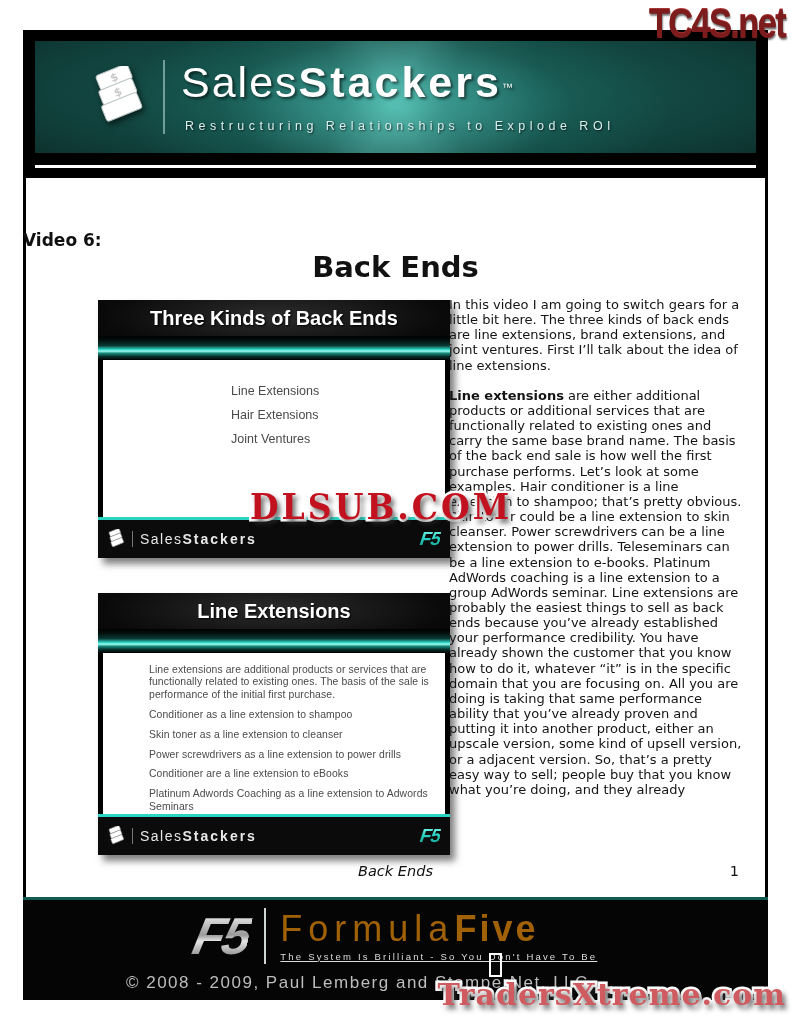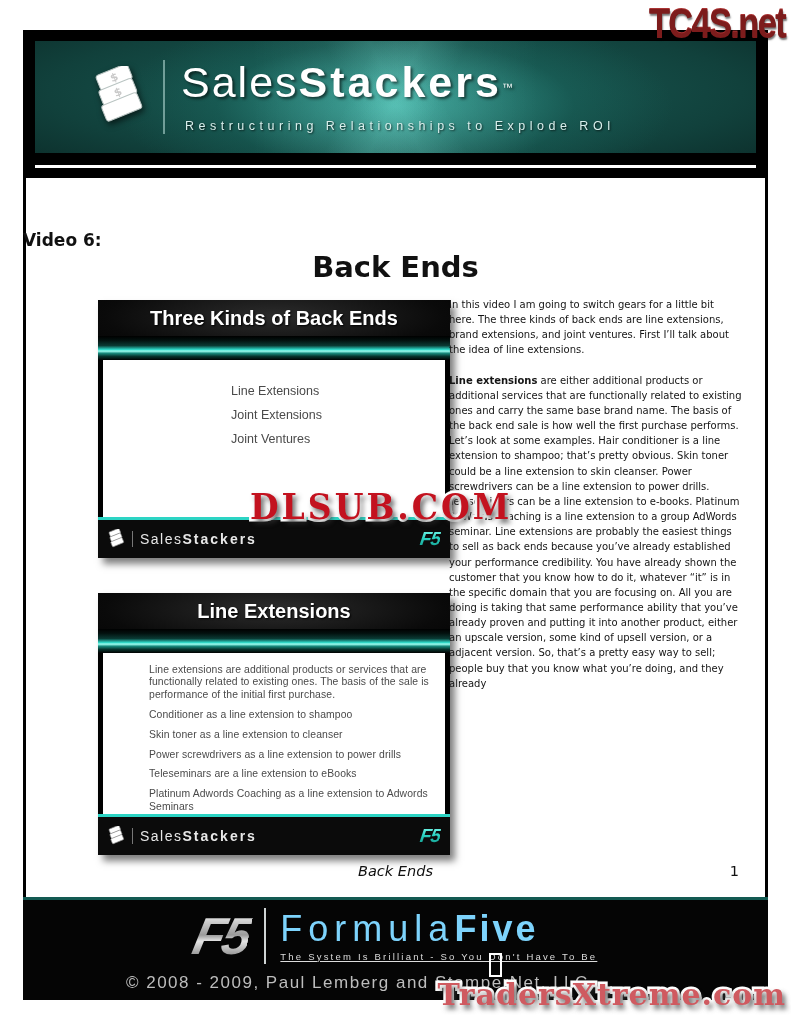--- a/index.html
+++ b/index.html
@@ -80,38 +80,38 @@
   .mini-div { width:1px; height:16px; background:#777; margin:0 7px 0 6px; display:inline-block; }
   .mini-text { font-family:"Liberation Sans", sans-serif; color:#e8e8e8; font-size:14px; letter-spacing:1.5px; }
   .mini-text b { letter-spacing:2px; }
   .f5-teal { font-family:"Liberation Sans", sans-serif; font-style:italic; font-weight:bold; font-size:19px;
     background:linear-gradient(180deg,#8ffff2 0%,#2cd4c4 45%,#0d8d80 100%);
     -webkit-background-clip:text; background-clip:text; color:transparent;
     transform:skewX(-8deg); letter-spacing:-1px; }
 
   
   .bodycol { position:absolute; left:449px; top:297px; width:293px; z-index:3;
-    font-size:10px; line-height:15.15px; color:#141414; }
+    font-size:13px; line-height:15.15px; color:#141414; }
   .bodycol p { margin-bottom:15px; }
 
   
   .doc-footer-title { position:absolute; left:23px; top:863px; width:745px; text-align:center;
     font-style:italic; font-size:14.5px; color:#111; z-index:3; }
   .page-num { position:absolute; right:52px; top:863px; font-size:14.5px; color:#111; z-index:3; }
 
   
   .footer-box { position:absolute; left:23px; top:897px; width:745px; height:103px; background:#050505;
     border-top:3px solid #135a52; z-index:2; }
   .f5-lockup { position:absolute; left:0; right:0; top:8px; display:flex; justify-content:center; align-items:center; }
   .f5-metal { font-family:"Liberation Sans", sans-serif; font-weight:bold; font-style:italic; font-size:52px;
     background:linear-gradient(180deg,#fdfdfd 0%,#9a9a9a 48%,#e6e6e6 60%,#6f6f6f 100%);
     -webkit-background-clip:text; background-clip:text; color:transparent;
     transform:skewX(-12deg); letter-spacing:-3px; line-height:1; }
   .f5-divider { width:2px; height:56px; background:#cfd4d4; margin:0 14px 0 16px; }
-  .ff-line { font-family:"Liberation Sans", sans-serif; color:#7dd3fc; font-size:36px; line-height:1;
+  .ff-line { font-family:"Liberation Sans", sans-serif; color:#a16207; font-size:36px; line-height:1;
     letter-spacing:6px; }
   .ff-line .ff-bold { font-weight:bold; letter-spacing:3px; }
   .ff-tagline { font-family:"Liberation Sans", sans-serif; color:#dcdcdc; font-size:9.5px;
     letter-spacing:2.2px; margin-top:4px;text-decoration:underline; }
   .copyright { position:absolute; left:0; right:70px; bottom:7px; text-align:center;
     font-family:"Liberation Sans", sans-serif; color:#bdbdbd; font-size:17px; letter-spacing:1.5px; }
   .tofu { position:absolute; left:466px; top:53px; width:13px; height:24px;
     border:2px solid #fff; background:transparent; }
 </style>
 </head>
@@ -146,21 +146,21 @@
   <div class="main-box"></div>
 
   <div class="kicker">Video 6:</div>
   <div class="heading">Back Ends</div>
 
   <div class="slide slide1">
     <div class="slide-title">Three Kinds of Back Ends</div>
     <div class="slide-stripe"></div>
     <div class="slide-body slide1-body">
       <div class="s1-item">Line Extensions</div>
-      <div class="s1-item">Joint Extensions</div>
+      <div class="s1-item">Hair Extensions</div>
       <div class="s1-item">Joint Ventures</div>
     </div>
     <div class="slide-line"></div>
     <div class="slide-footer">
       <span class="mini-lockup">
         <svg class="stack-icon-sm" viewBox="0 0 56 62">
           <g transform="rotate(-22 28 31)">
             <rect x="12" y="2" width="34" height="16" rx="3" fill="#ffffff" stroke="#888" stroke-width="2"></rect>
             <rect x="9" y="17" width="36" height="16" rx="3" fill="#ffffff" stroke="#888" stroke-width="2"></rect>
             <rect x="6" y="32" width="38" height="17" rx="3" fill="#ffffff" stroke="#888" stroke-width="2"></rect>
@@ -174,21 +174,21 @@
   </div>
 
   <div class="slide slide2">
     <div class="slide-title">Line Extensions</div>
     <div class="slide-stripe"></div>
     <div class="slide-body slide2-body">
       <div class="s2-item">Line extensions are additional products or services that are functionally related to existing ones. The basis of the sale is performance of the initial first purchase.</div>
       <div class="s2-item">Conditioner as a line extension to shampoo</div>
       <div class="s2-item">Skin toner as a line extension to cleanser</div>
       <div class="s2-item">Power screwdrivers as a line extension to power drills</div>
-      <div class="s2-item">Teleseminars are a line extension to eBooks</div>
+      <div class="s2-item">Conditioner are a line extension to eBooks</div>
       <div class="s2-item">Platinum Adwords Coaching as a line extension to Adwords Seminars</div>
       <div class="s2-item">Line extensions are easy-to-sell back ends</div>
     </div>
     <div class="slide-line"></div>
     <div class="slide-footer">
       <span class="mini-lockup">
         <svg class="stack-icon-sm" viewBox="0 0 56 62">
           <g transform="rotate(-22 28 31)">
             <rect x="12" y="2" width="34" height="16" rx="3" fill="#ffffff" stroke="#888" stroke-width="2"></rect>
             <rect x="9" y="17" width="36" height="16" rx="3" fill="#ffffff" stroke="#888" stroke-width="2"></rect>

